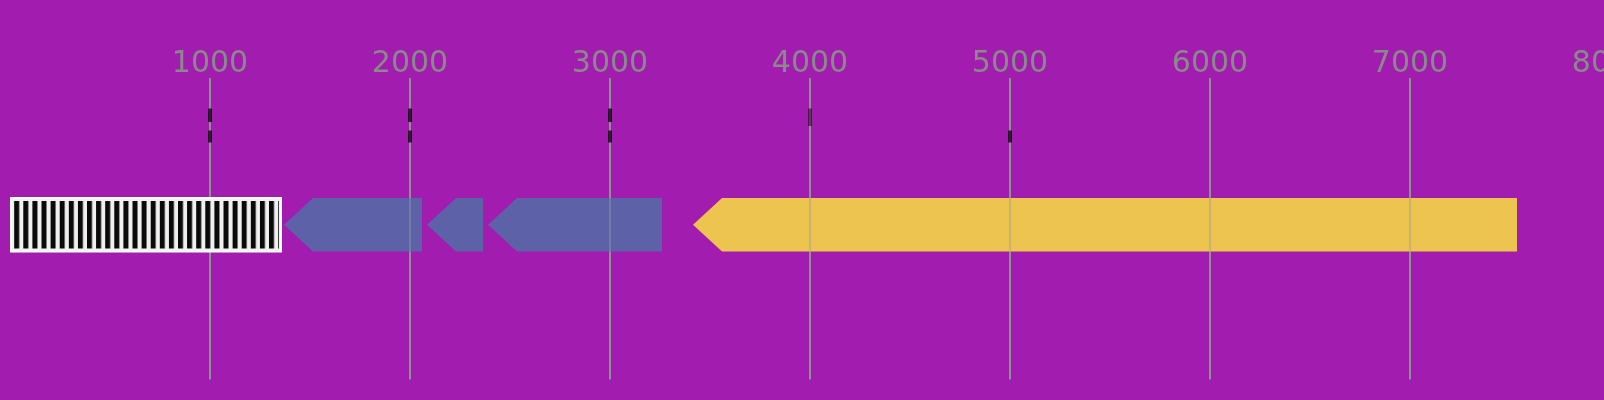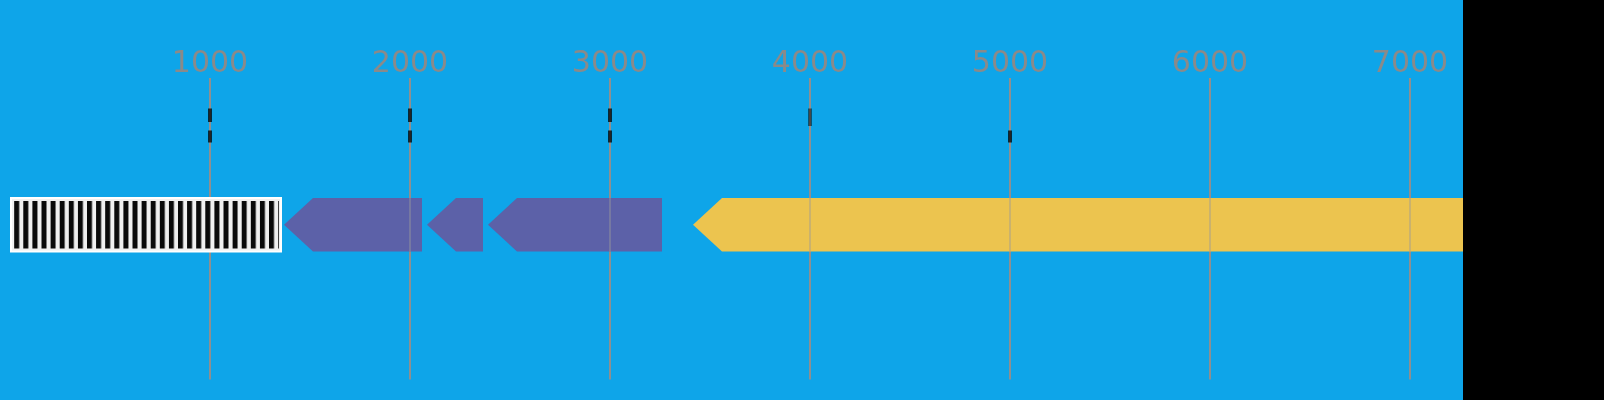--- a/index.html
+++ b/index.html
@@ -1,20 +1,20 @@
 <!DOCTYPE html>
 <html><head>
 <meta charset="utf-8">
 <style>
   html, body { margin: 0; padding: 0; background: #000000; }
   .figure {
     position: relative;
-    width: 1463px;
+    width: 1604px;
     height: 400px;
-    background: #0ea5e9;
+    background: #a21caf;
     overflow: hidden;
     font-family: "DejaVu Sans", sans-serif;
   }
   svg text {
     font-family: "DejaVu Sans", sans-serif;
   }
 </style>
 </head>
 <body>
 

